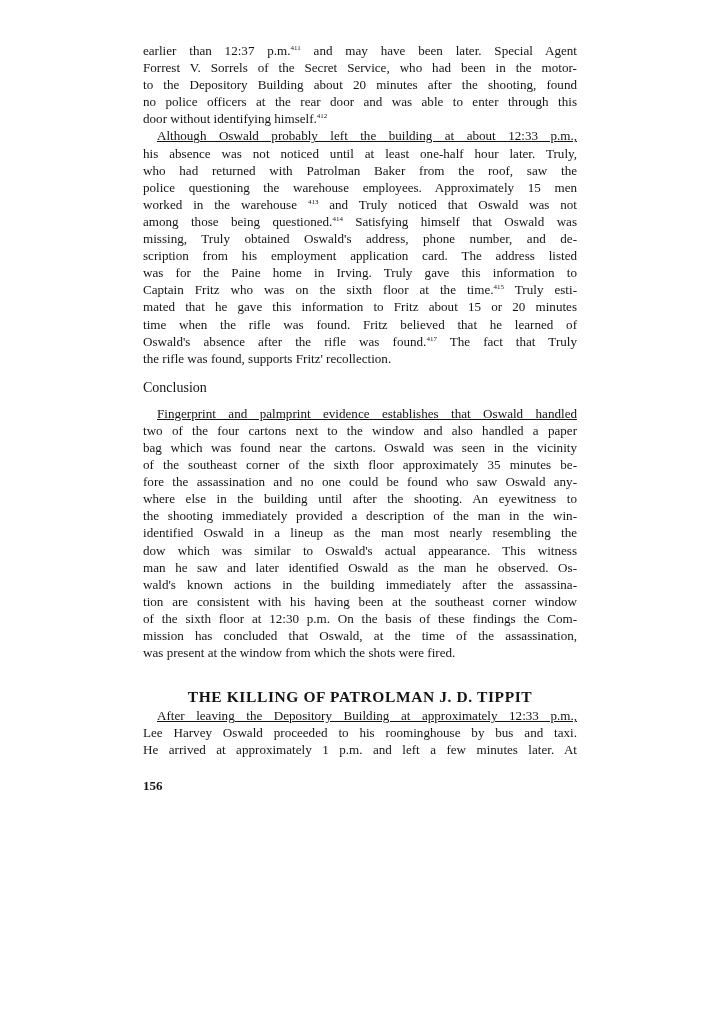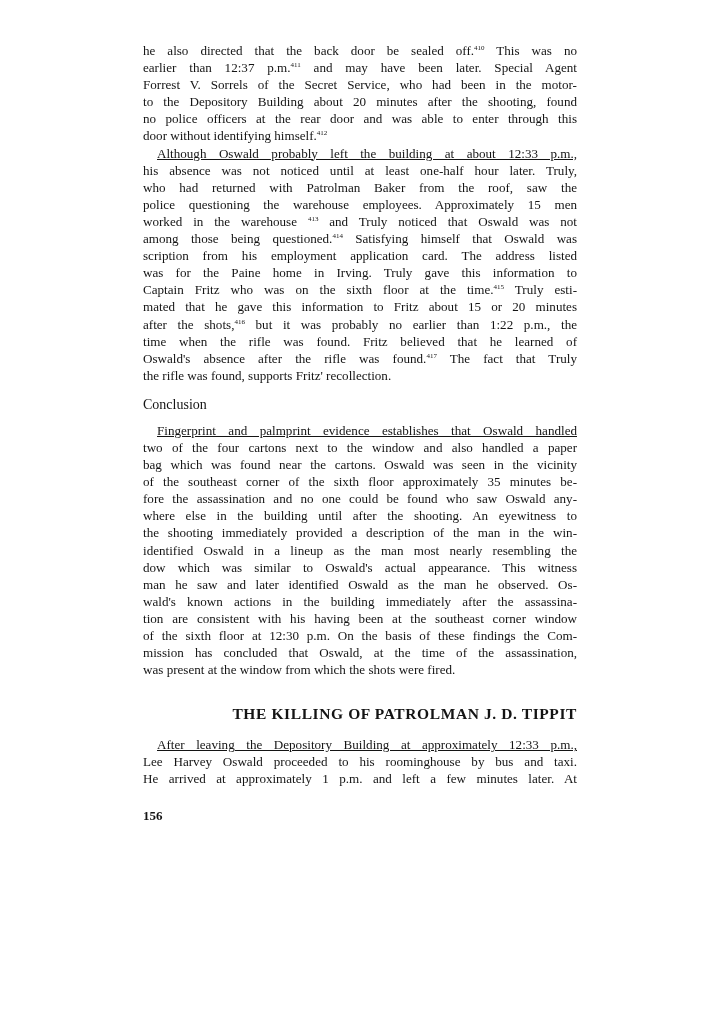--- a/index.html
+++ b/index.html
@@ -38,65 +38,64 @@
       text-decoration: underline;
     }
     .section-heading {
       text-align: left;
       font-size: 14px;
       line-height: 18px;
       margin-top: 12px;
       margin-bottom: 8px;
     }
     .chapter-heading {
-      text-align: right;
+      text-align: center;
       font-size: 15.5px;
       font-weight: bold;
       letter-spacing: 0.6px;
       line-height: 20px;
       margin-top: 26px;
-      margin-bottom: 12px;
+      margin-bottom: 0;
     }
     .page-number {
       font-size: 13px;
       font-weight: bold;
       margin-top: 20px;
     }
     sup {
       font-size: 7px;
       vertical-align: 5px;
       line-height: 0;
     }
   </style>
 </head>
 <body>
 
 <div class="page">
 
   <div>
-    <div class="line"><span>he also directed that the back door be sealed off.</span><sup>410</sup><span>  This was no</span></div>
     <div class="line"><span>earlier than 12:37 p.m.</span><sup>411</sup><span> and may have been later.  Special Agent</span></div>
     <div class="line">Forrest V. Sorrels of the Secret Service, who had been in the motor-</div>
     <div class="line">to the Depository Building about 20 minutes after the shooting, found</div>
     <div class="line">no police officers at the rear door and was able to enter through this</div>
     <div class="line last"><span>door without identifying himself.</span><sup>412</sup></div>
   </div>
 
   <div>
     <div class="line indent">Although Oswald probably left the building at about 12:33 p.m.,</div>
     <div class="line">his absence was not noticed until at least one-half hour later.  Truly,</div>
     <div class="line">who had returned with Patrolman Baker from the roof, saw the</div>
     <div class="line">police questioning the warehouse employees.  Approximately 15 men</div>
     <div class="line"><span>worked in the warehouse </span><sup>413</sup><span> and Truly noticed that Oswald was not</span></div>
     <div class="line"><span>among those being questioned.</span><sup>414</sup><span>  Satisfying himself that Oswald was</span></div>
+    <div class="line">missing, Truly obtained Oswald's address, phone number, and de-</div>
     <div class="line">scription from his employment application card.  The address listed</div>
     <div class="line">was for the Paine home in Irving.  Truly gave this information to</div>
     <div class="line"><span>Captain Fritz who was on the sixth floor at the time.</span><sup>415</sup><span>  Truly esti-</span></div>
     <div class="line">mated that he gave this information to Fritz about 15 or 20 minutes</div>
-    <div class="line"><span>after the shots,</span><sup>416</sup><span> but it was probably no earlier than 1:22 p.m., the</span></div>
     <div class="line">time when the rifle was found.  Fritz believed that he learned of</div>
     <div class="line"><span>Oswald's absence after the rifle was found.</span><sup>417</sup><span>  The fact that Truly</span></div>
     <div class="line last">the rifle was found, supports Fritz' recollection.</div>
   </div>
 
   <div class="section-heading">Conclusion</div>
 
   <div>
     <div class="line indent">Fingerprint and palmprint evidence establishes that Oswald handled</div>
     <div class="line">two of the four cartons next to the window and also handled a paper</div>

